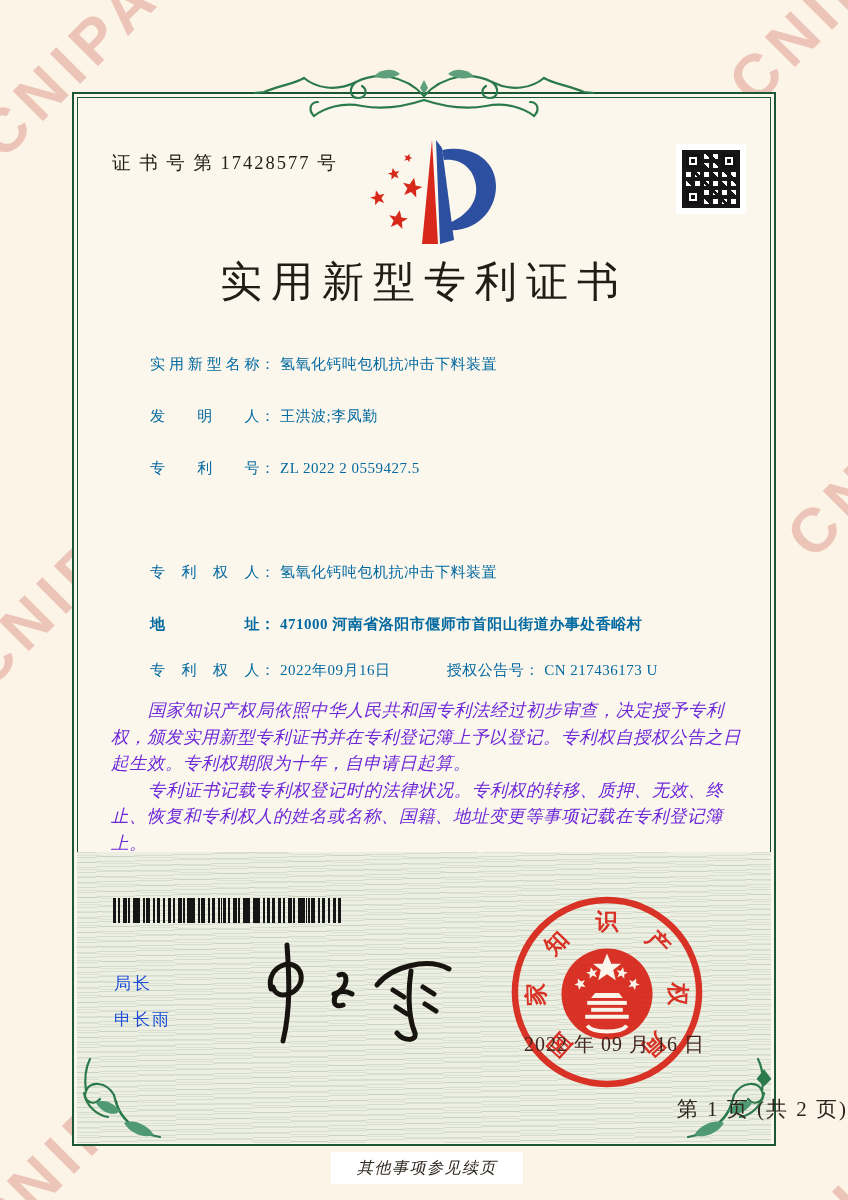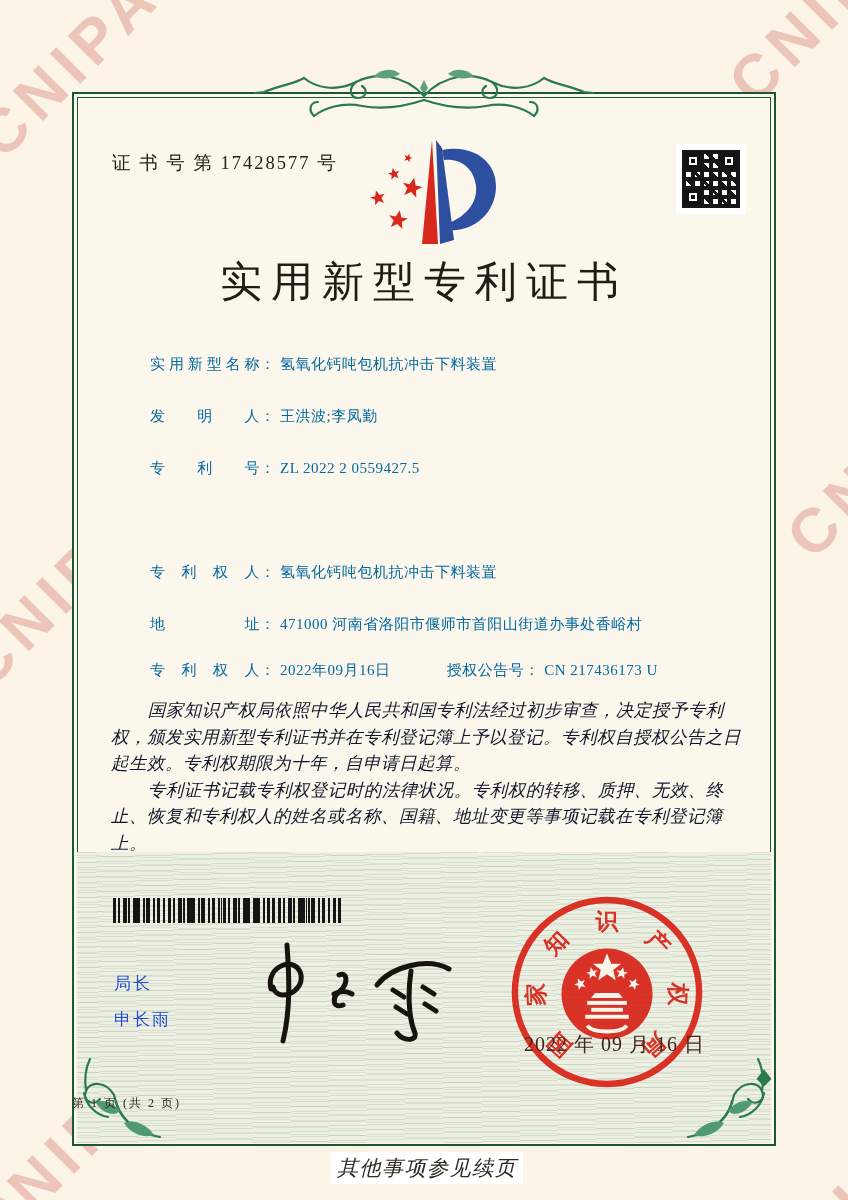--- a/index.html
+++ b/index.html
@@ -58,21 +58,21 @@
     font-size:42px;font-weight:normal;letter-spacing:9px;color:#211c15;
   }
   
   .frow{position:absolute;left:113px;font-size:15px;letter-spacing:0.5px;color:#0369a1;white-space:nowrap;margin-left:37px;}
   .flabel{display:inline-block;width:110px;text-align:justify;text-align-last:justify;}
   .fcolon{display:inline-block;width:20px;}
   .grant2{margin-left:52px;}
   
   .body-text{
     position:absolute;left:111px;top:697px;width:630px;
-    font-style:italic;font-size:17.5px;line-height:26.5px;letter-spacing:0.5px;color:#0f172a;
+    font-style:italic;font-size:17.5px;line-height:26.5px;letter-spacing:0.5px;color:#6d28d9;
   }
   .body-text p{margin:0;text-indent:2.1em;}
   
   .barcode{
     position:absolute;left:113px;top:898px;width:229px;height:25px;
     background-image:
       repeating-linear-gradient(90deg,#151515 0 2px,transparent 2px 5px),
       repeating-linear-gradient(90deg,#151515 0 3px,transparent 3px 11px),
       repeating-linear-gradient(90deg,transparent 0 6px,#151515 6px 7px,transparent 7px 17px);
   }
@@ -81,26 +81,26 @@
     font-size:17px;color:#1d4ed8;letter-spacing:2px;
   }
   .sig-title{top:972px;} .sig-name{top:1008px;}
   .sig-hand{position:absolute;left:235px;top:933px;}
   .seal{position:absolute;left:508px;top:893px;opacity:0.95;}
   .seal-date{
     position:absolute;left:524px;top:1031px;width:190px;font-size:20px;
     color:#41241d;letter-spacing:1px;white-space:nowrap;
   }
   .page-info{
-    position:absolute;left:72px;top:1095px;width:776px;text-align:left;
-    font-size:12px;letter-spacing:2px;color:#2c261f;
+    position:absolute;left:72px;top:1095px;width:776px;text-align:right;
+    font-size:21px;letter-spacing:2px;color:#2c261f;
   }
   .note-box{
     position:absolute;left:331px;top:1152px;width:192px;height:32px;background:#ffffff;
-    text-align:center;line-height:32px;font-style:italic;font-size:21px;
+    text-align:center;line-height:32px;font-style:italic;font-size:16px;
     letter-spacing:1.5px;color:#2f2a22;
   }
 </style>
 </head>
 <body>
 
 <div class="page">
 
   <span class="wm wm-pink" style="left:-46px;top:30px;">CNIPA</span>
   <span class="wm wm-pink" style="left:706px;top:-24px;">CNIPA</span>
@@ -197,21 +197,21 @@
   </div>
   <div class="frow" style="top:407px;">
     <span class="flabel">发明人</span><span class="fcolon">：</span><span>王洪波;李凤勤</span>
   </div>
   <div class="frow" style="top:459px;">
     <span class="flabel">专利号</span><span class="fcolon">：</span><span>ZL 2022 2 0559427.5</span>
   </div>
   <div class="frow" style="top:563px;">
     <span class="flabel">专利权人</span><span class="fcolon">：</span><span>氢氧化钙吨包机抗冲击下料装置</span>
   </div>
-  <div class="frow" style="top:615px;">
+  <div class="frow" style="top:615px;font-weight:bold;">
     <span class="flabel">地址</span><span class="fcolon">：</span><span>471000 河南省洛阳市偃师市首阳山街道办事处香峪村</span>
   </div>
   <div class="frow" style="top:661px;">
     <span>
       <span class="flabel">专利权人</span><span class="fcolon">：</span><span>2022年09月16日</span>
     </span>
     <span class="grant2">
       <span>授权公告号</span><span class="fcolon">：</span><span>CN 217436173 U</span>
     </span>
   </div>

